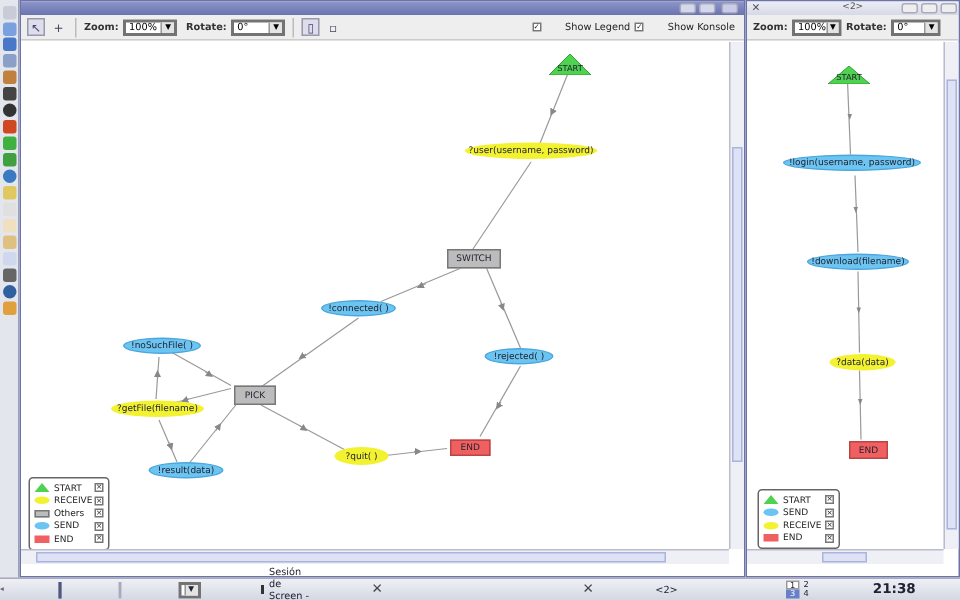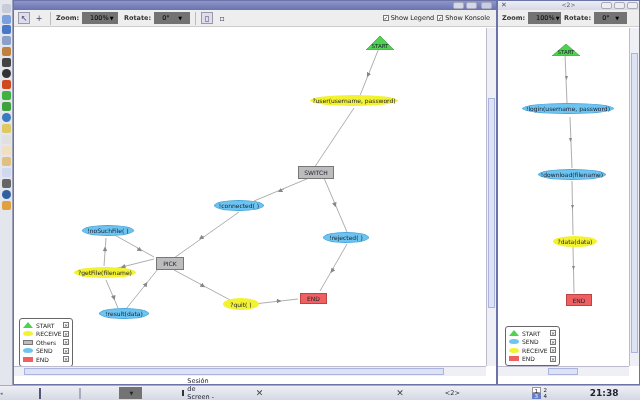--- a/index.html
+++ b/index.html
@@ -9,24 +9,24 @@
   .win { position: absolute; background: #fff; border: 1px solid #6b73a8; }
   .titlebar { position: absolute; left: 0; right: 0; top: 0; height: 9px; background: linear-gradient(#8d95c9, #6b73b0); }
   .titlebar.inactive { background: linear-gradient(#eceef5, #d6d9e6); }
   .titlebar .title { position: absolute; left: 0; right: 0; text-align: center; font-size: 6px; color: #555; top: 0; }
   .tb-btn { position: absolute; top: 1px; width: 11px; height: 7px; border: 1px solid #aab; border-radius: 2px; background: #d4d8ec; }
   .toolbar { position: absolute; left: 0; right: 0; top: 9px; height: 17px; background: #eeeeee; border-bottom: 1px solid #ccc; display: flex; align-items: center; padding-left: 4px; gap: 3px; }
   .tool-btn { width: 12px; height: 12px; border: 1px solid transparent; font-size: 8px; display: flex; align-items: center; justify-content: center; color: #446; }
   .tool-btn.active { border-color: #99a; background: #dde; }
   .sep { width: 1px; height: 13px; background: #bbb; margin: 0 2px; }
   .lbl { font-size: 6.5px; color: #333; font-weight: bold; }
-  .combo { height: 11px; border: 6px solid #737373; background: #fff; display: flex; font-size: 6.5px; align-items: center; }
+  .combo { height: 11px; border: 2px solid #737373; background: #fff; display: flex; font-size: 6.5px; align-items: center; }
   .combo .val { padding-left: 2px; flex: 1; }
   .combo .arr { width: 9px; height: 100%; background: #e4e4e4; border-left: 1px solid #999; font-size: 5px; display: flex; align-items: center; justify-content: center; }
-  .chk { display: flex; align-items: center; gap: 2px; font-size: 6.5px; color: #222; }
+  .chk { display: flex; align-items: center; gap: 16px; font-size: 6.5px; color: #222; }
   .chk .box { width: 6px; height: 6px; border: 1px solid #777; background: #fff; font-size: 5px; line-height: 5px; text-align: center; }
   .canvas { position: absolute; left: 0; top: 27px; background: #fff; }
   .vscroll { position: absolute; background: #eef0f6; border-left: 1px solid #bbc; }
   .vscroll .thumb { position: absolute; left: 1px; right: 1px; background: #dde2f4; border: 1px solid #aab4de; }
   .hscroll { position: absolute; background: #eef0f6; border-top: 1px solid #bbc; }
   .hscroll .thumb { position: absolute; top: 1px; bottom: 1px; background: #dde2f4; border: 1px solid #aab4de; }
   .node { position: absolute; display: flex; align-items: center; justify-content: center; font-size: 6px; color: #223; white-space: nowrap; }
   .send { background: #6cc4f0; border-radius: 50%; border: 1px solid #4aa6dc; }
   .recv { background: #f2f230; border-radius: 50%; }
   .other { background: #bcbcbc; border: 1px solid #777; }

